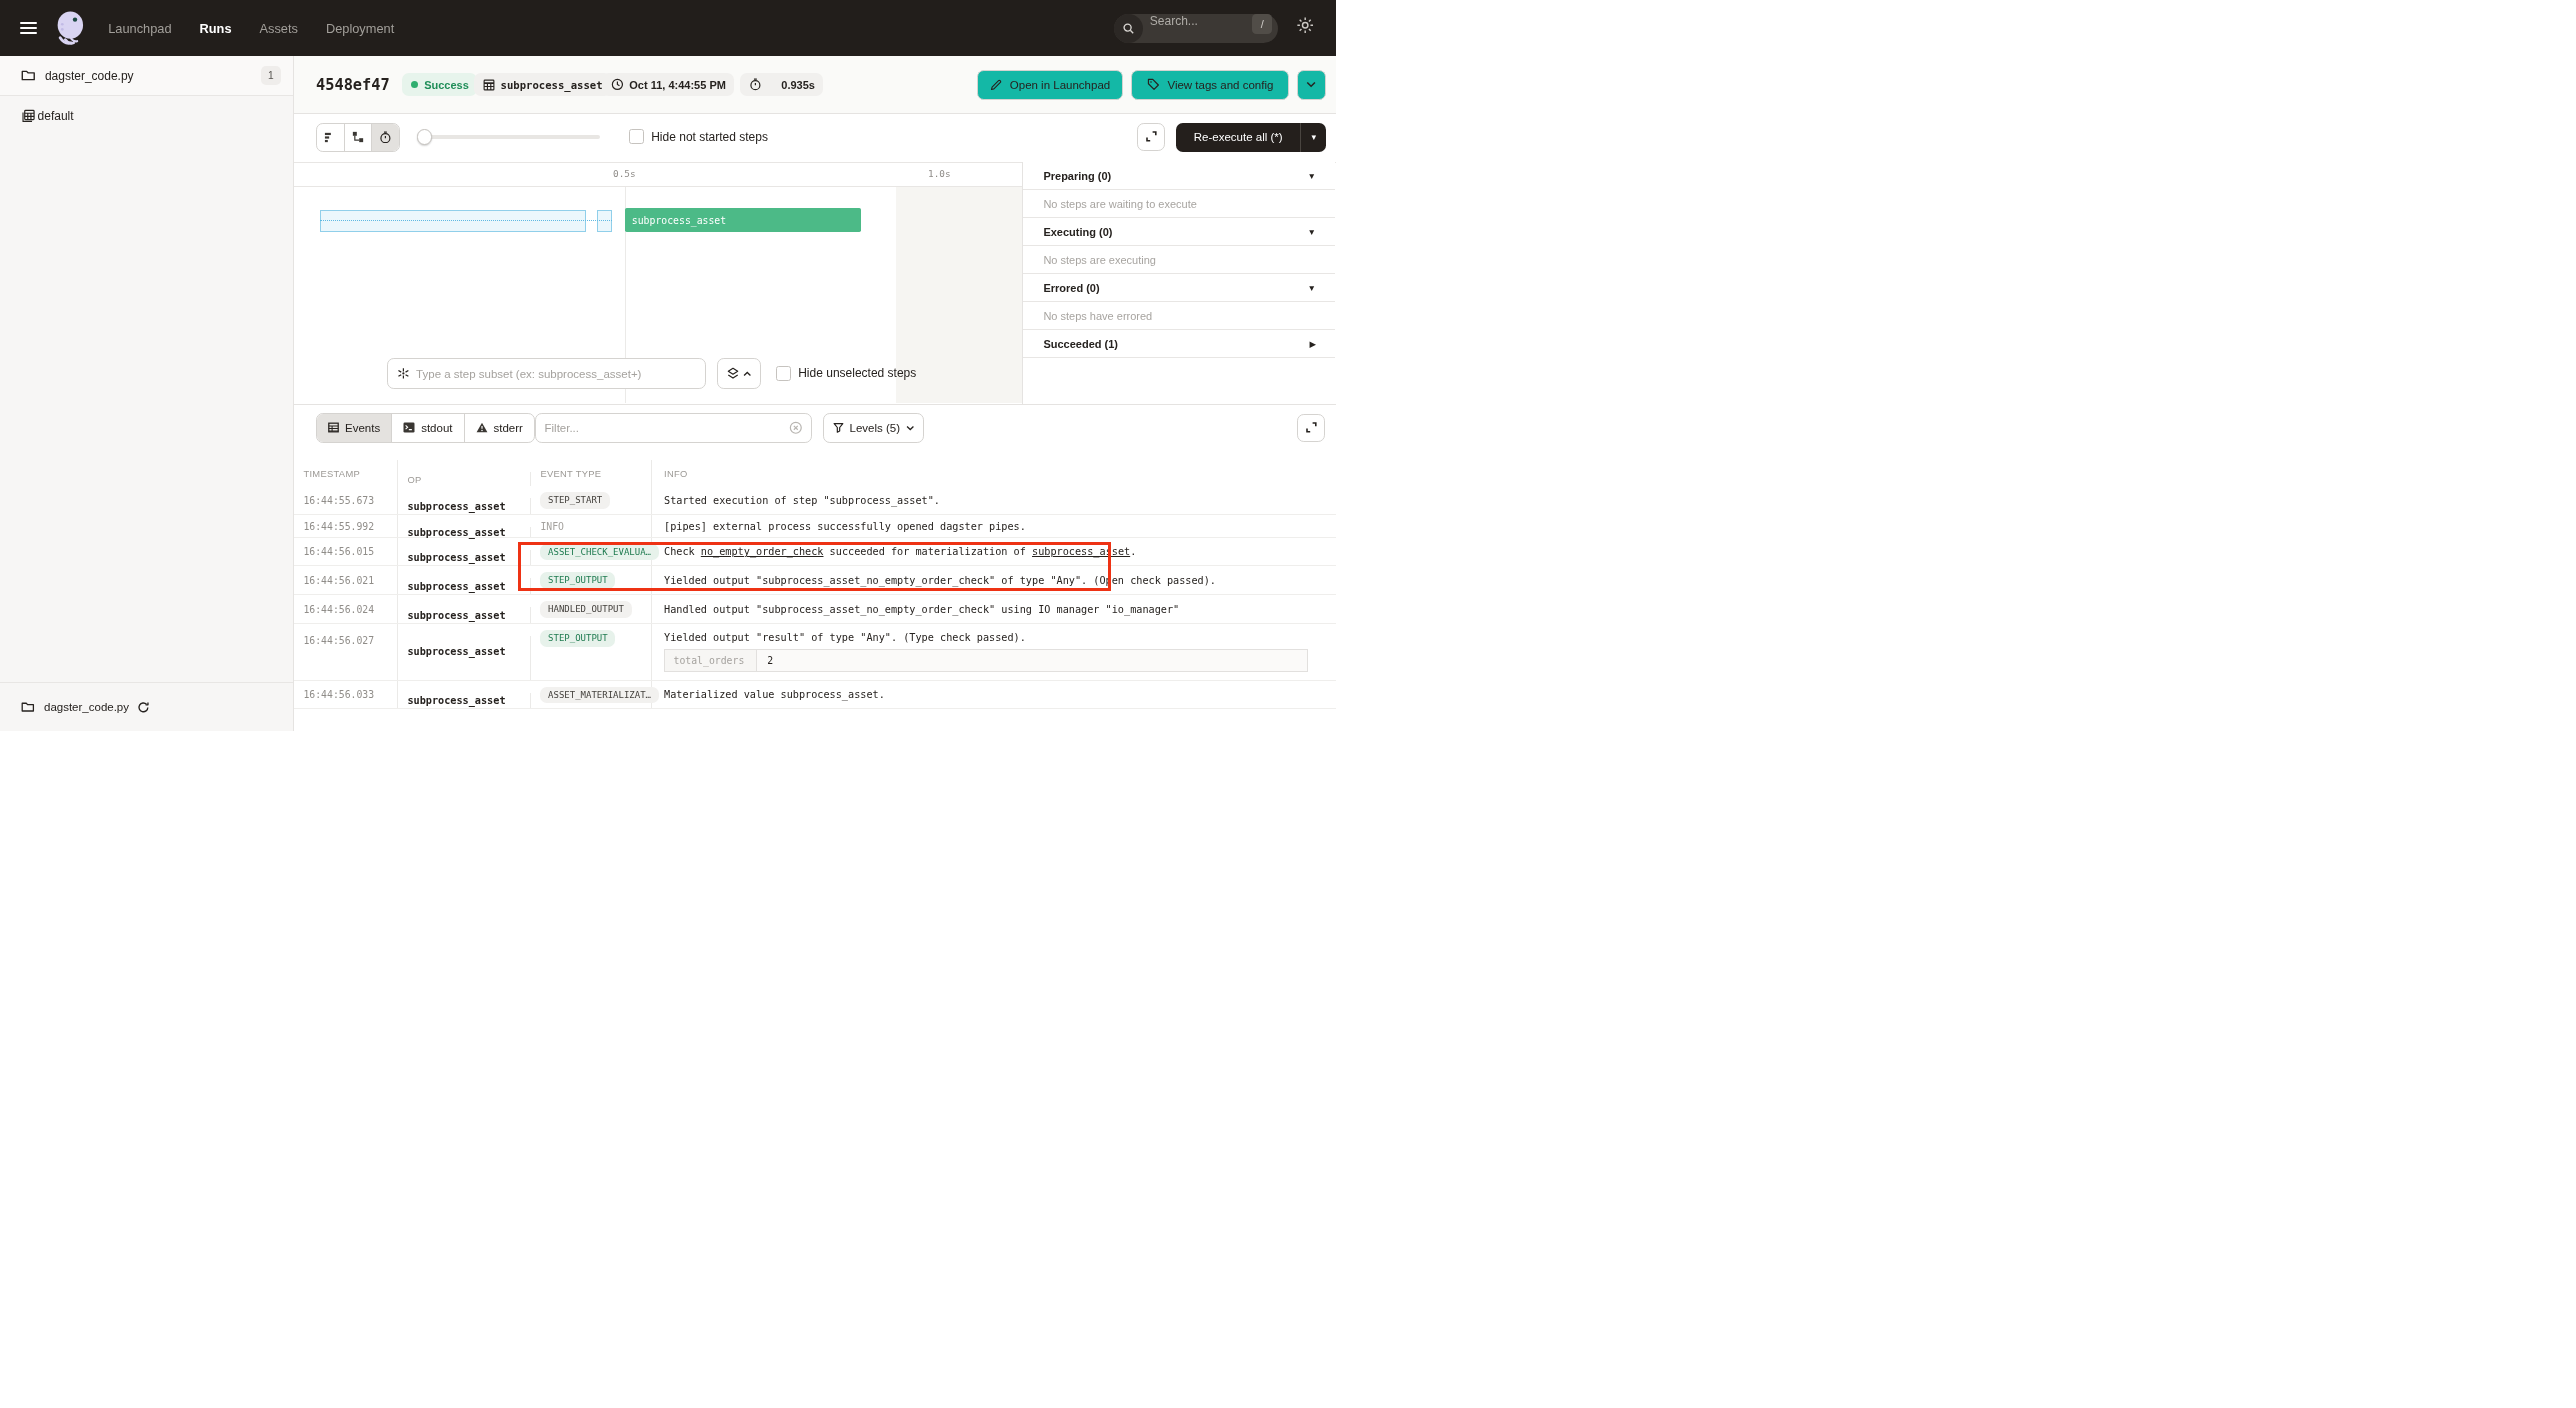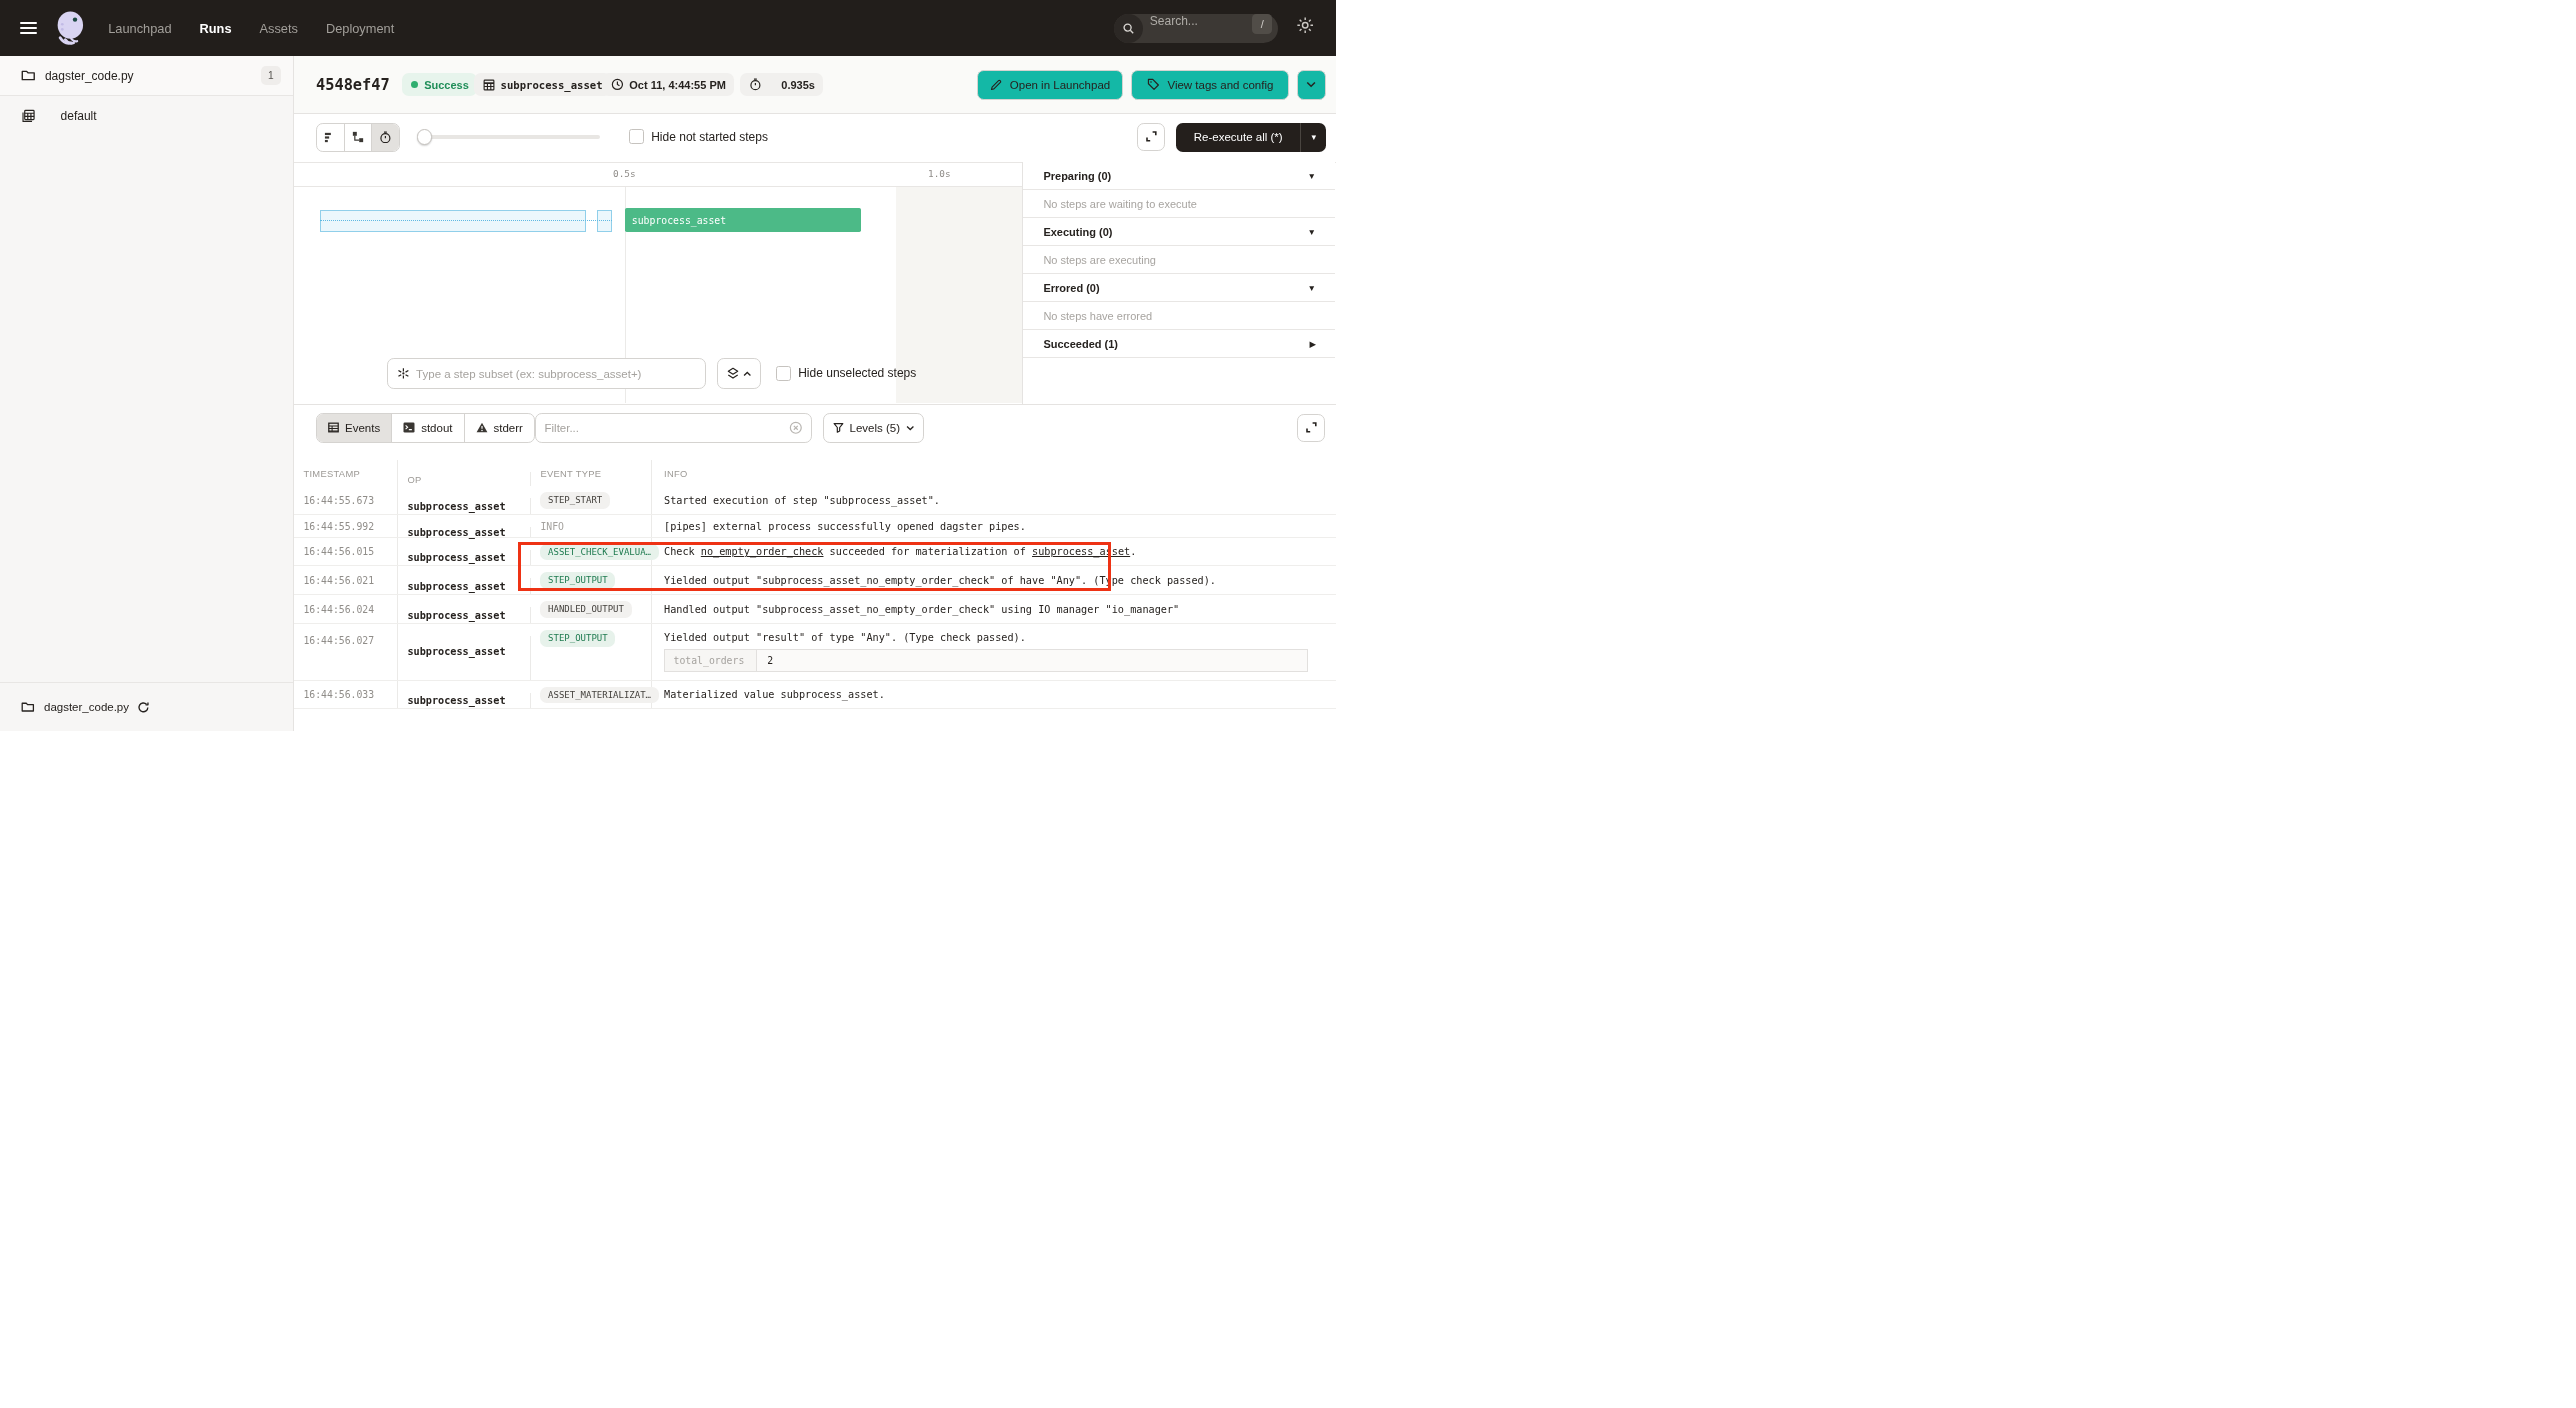--- a/index.html
+++ b/index.html
@@ -30,21 +30,21 @@
 
   
   #sidebar { position:absolute; left:0; top:56px; width:294px; height:675px;
     background:#F7F6F5; border-right:0.9px solid #E5E3E1; }
   .side-head { height:40px; background:#FAF9F8; border-bottom:0.9px solid #E8E6E4;
     display:flex; align-items:center; padding:0 12px 0 21px; cursor:pointer; }
   .side-head .lbl { font-size:12px; font-weight:500; margin-left:9.4px; flex:1; }
   .cnt-badge { min-width:20.4px; height:19px; background:#EFEDEB; border-radius:5.1px; color:#56534F;
     font-size:10.2px; display:flex; align-items:center; justify-content:center; padding:0 5.1px; }
   .side-job { height:39px; display:flex; align-items:center; padding-left:22px; cursor:pointer; }
-  .side-job .lbl { font-size:12px; margin-left:25px;text-align:right; }
+  .side-job .lbl { font-size:12px; margin-left:2px;text-align:right; }
   .side-bottom { position:absolute; left:0; bottom:0; width:100%; height:49px;
     border-top:0.9px solid #E8E6E4; display:flex; align-items:center; padding-left:21px; }
   .side-bottom .lbl { font-size:11.5px; margin-left:9.4px; }
   .side-bottom .refresh { margin-left:7.7px; width:12.8px; height:12.8px; color:#26221F; cursor:pointer; }
 
   
   #runheader { position:absolute; left:294px; top:56px; width:1042px; height:58px;
     background:#FAFAF8; border-bottom:0.9px solid #E5E3E1; }
   .runid { position:absolute; left:22px; top:19.6px; font-family:"DejaVu Sans Mono",monospace;
     font-size:15.3px; font-weight:700; }
@@ -493,21 +493,21 @@
         <div class="c-ts vcenter">
             <span class="mono ts">16:44:56.021</span>
           </div>
         <div class="c-op vcenter">
             <span class="mono op">subprocess_asset</span>
           </div>
         <div class="c-ty vcenter">
             <span class="badge green">STEP_OUTPUT</span>
           </div>
         <div class="c-in vcenter">
-            <span class="mono info">Yielded output "subprocess_asset_no_empty_order_check" of have "Any". (Type check passed).</span>
+            <span class="mono info">Yielded output "subprocess_asset_no_empty_order_check" of type "Any". (Open check passed).</span>
           </div>
       </div>
 
       <div class="tr" style="height:29px;">
         <div class="c-ts vcenter">
             <span class="mono ts">16:44:56.024</span>
           </div>
         <div class="c-op vcenter">
             <span class="mono op">subprocess_asset</span>
           </div>

